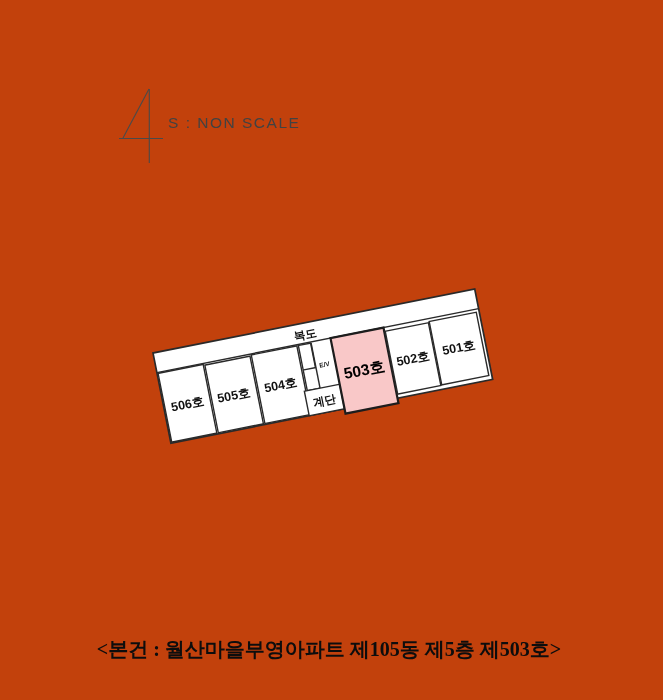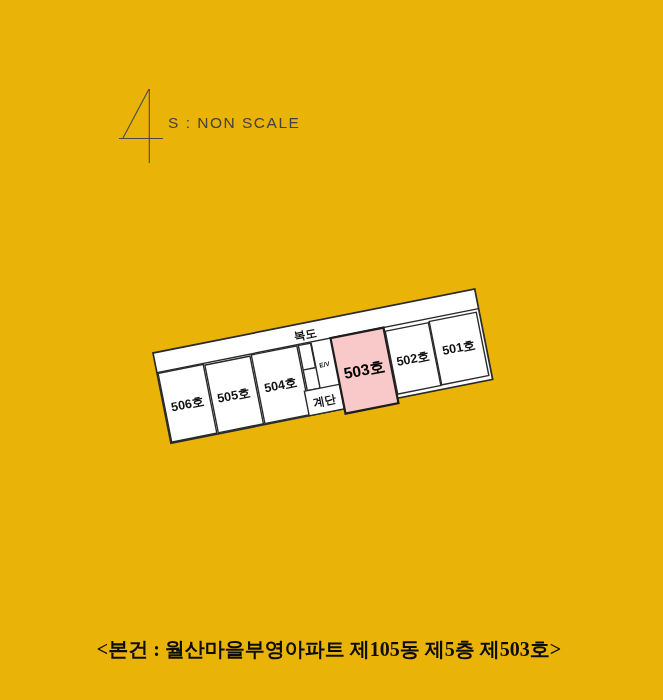--- a/index.html
+++ b/index.html
@@ -4,21 +4,21 @@
 <style>
   html, body {
     margin: 0;
     padding: 0;
     background: #ffffff;
   }
   .page {
     position: relative;
     width: 663px;
     height: 700px;
-    background: #eab308;
+    background: #c2410c;
     overflow: hidden;
     font-family: "Liberation Sans", sans-serif;
   }
   svg { display: block; }
 
   .fig4-line {
     stroke: #4a4a4a;
     stroke-width: 1.1;
     fill: none;
   }

